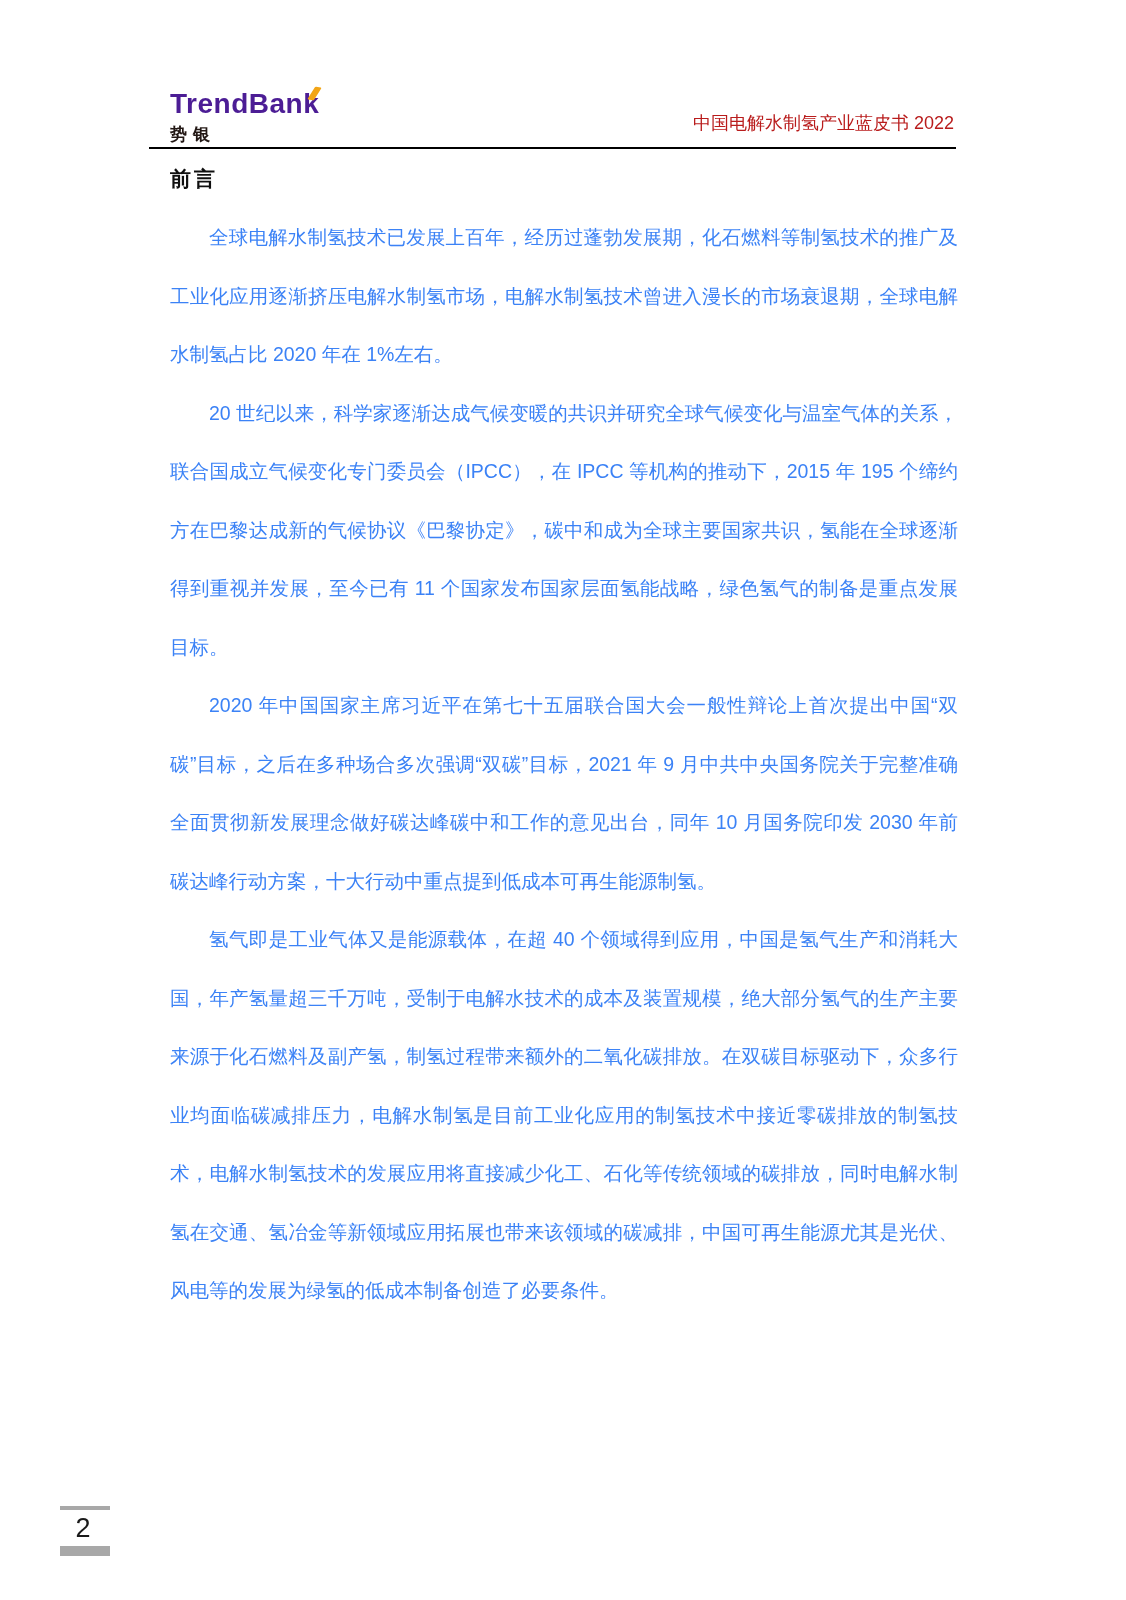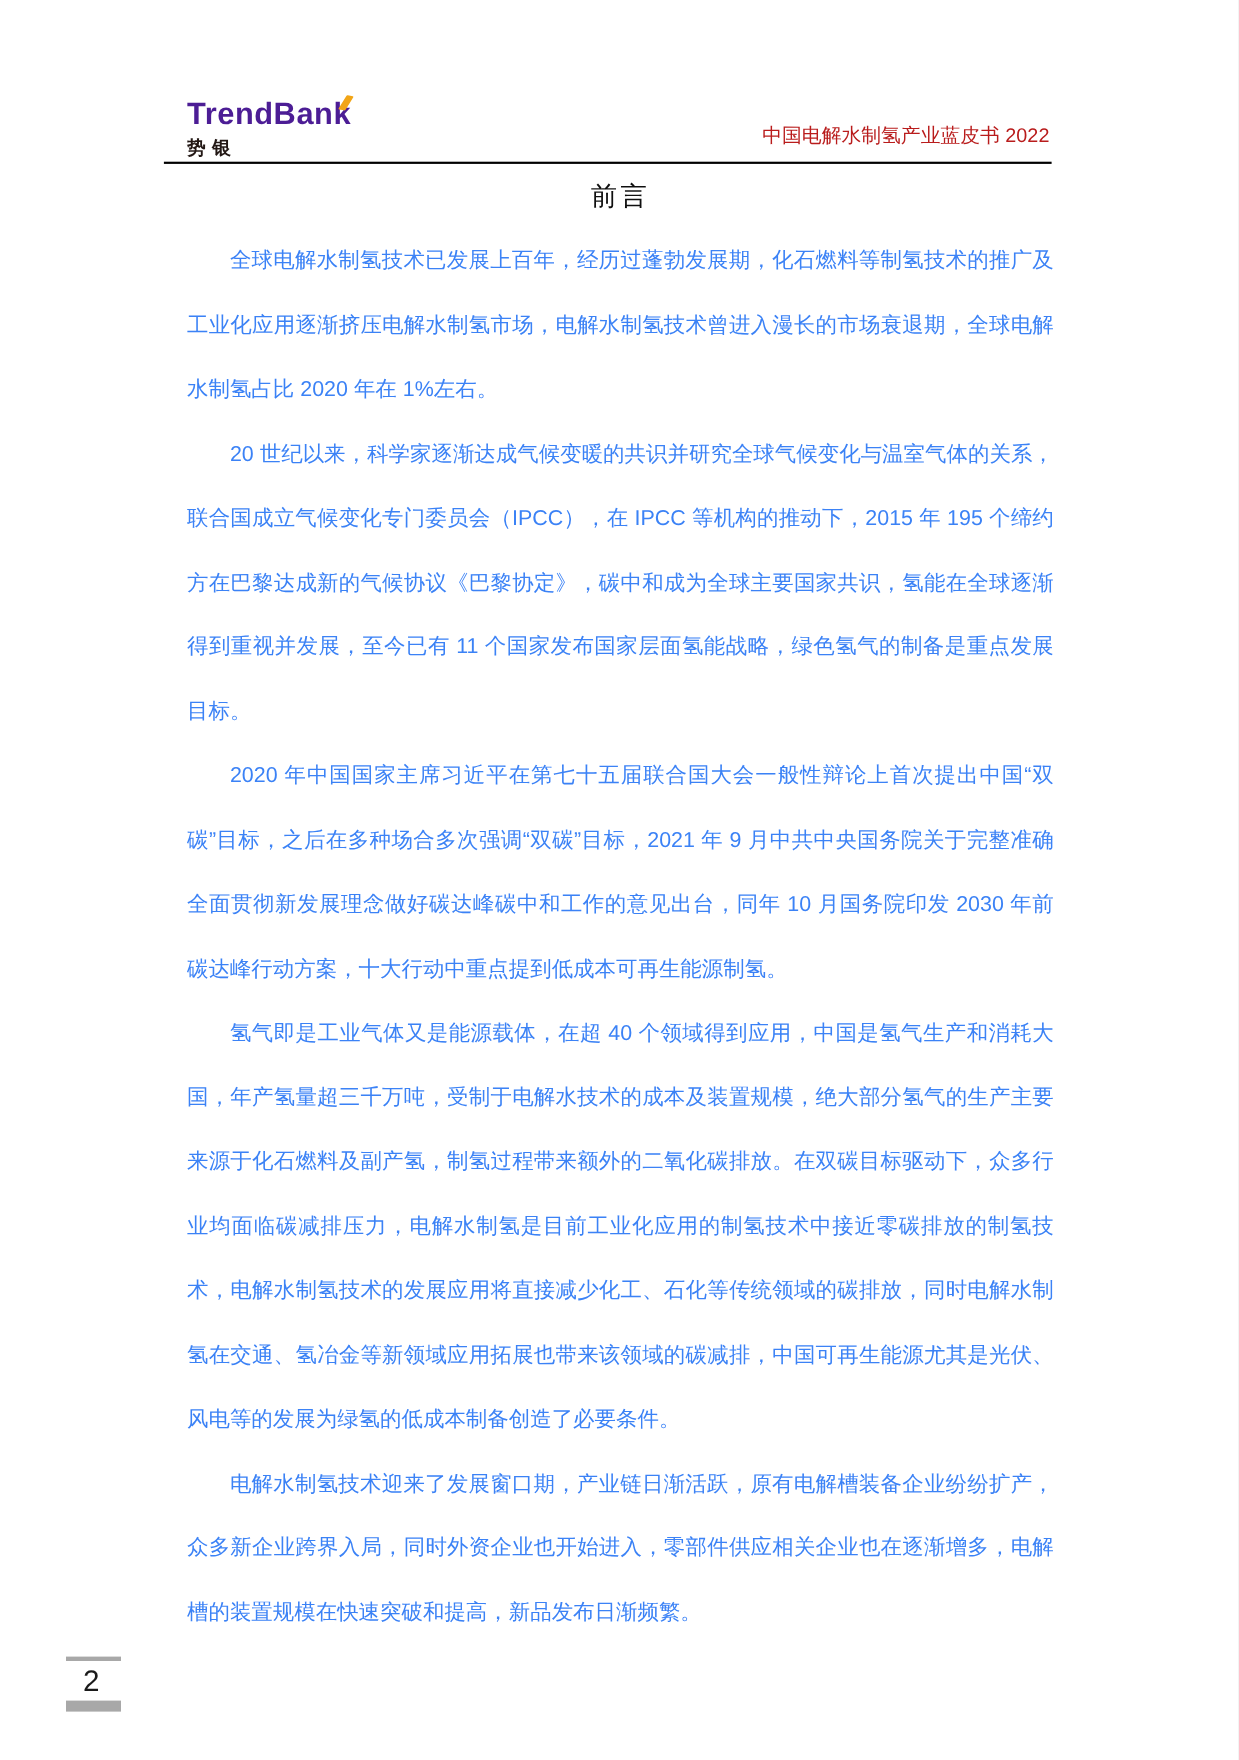--- a/index.html
+++ b/index.html
@@ -67,23 +67,23 @@
   
   .doc-main {
     position: absolute;
     left: 170px;
     top: 150px;
     width: 788px;
   }
   .doc-title {
     height: 58px;
     line-height: 58px;
-    text-align: center;
-    font-size: 24px;
-    font-weight: normal;
+    text-align: left;
+    font-size: 21px;
+    font-weight: bold;
     letter-spacing: 3px;
     color: #0f0f0f;
   }
   .doc-main p {
     font-size: 19.5px;
     line-height: 58.5px;
     text-align: justify;
     text-indent: 2em;
     color: #3b82f6;
   }
@@ -129,21 +129,20 @@
   <div class="header-title">中国电解水制氢产业蓝皮书 2022</div>
 
   <div class="header-rule"></div>
 
   <div class="doc-main">
     <div class="doc-title">前言</div>
     <p>全球电解水制氢技术已发展上百年，经历过蓬勃发展期，化石燃料等制氢技术的推广及工业化应用逐渐挤压电解水制氢市场，电解水制氢技术曾进入漫长的市场衰退期，全球电解水制氢占比 2020 年在 1%左右。</p>
     <p>20 世纪以来，科学家逐渐达成气候变暖的共识并研究全球气候变化与温室气体的关系，联合国成立气候变化专门委员会（IPCC），在 IPCC 等机构的推动下，2015 年 195 个缔约方在巴黎达成新的气候协议《巴黎协定》，碳中和成为全球主要国家共识，氢能在全球逐渐得到重视并发展，至今已有 11 个国家发布国家层面氢能战略，绿色氢气的制备是重点发展目标。</p>
     <p>2020 年中国国家主席习近平在第七十五届联合国大会一般性辩论上首次提出中国“双碳”目标，之后在多种场合多次强调“双碳”目标，2021 年 9 月中共中央国务院关于完整准确全面贯彻新发展理念做好碳达峰碳中和工作的意见出台，同年 10 月国务院印发 2030 年前碳达峰行动方案，十大行动中重点提到低成本可再生能源制氢。</p>
     <p>氢气即是工业气体又是能源载体，在超 40 个领域得到应用，中国是氢气生产和消耗大国，年产氢量超三千万吨，受制于电解水技术的成本及装置规模，绝大部分氢气的生产主要来源于化石燃料及副产氢，制氢过程带来额外的二氧化碳排放。在双碳目标驱动下，众多行业均面临碳减排压力，电解水制氢是目前工业化应用的制氢技术中接近零碳排放的制氢技术，电解水制氢技术的发展应用将直接减少化工、石化等传统领域的碳排放，同时电解水制氢在交通、氢冶金等新领域应用拓展也带来该领域的碳减排，中国可再生能源尤其是光伏、风电等的发展为绿氢的低成本制备创造了必要条件。</p>
-    <p>电解水制氢技术迎来了发展窗口期，产业链日渐活跃，原有电解槽装备企业纷纷扩产，众多新企业跨界入局，同时外资企业也开始进入，零部件供应相关企业也在逐渐增多，电解槽的装置规模在快速突破和提高，新品发布日渐频繁。</p>
   </div>
 
   <div class="page-num-block">
     <div class="page-num-line-thin"></div>
     <div class="page-num">2</div>
     <div class="page-num-bar-thick"></div>
   </div>
 
 </div>
 

